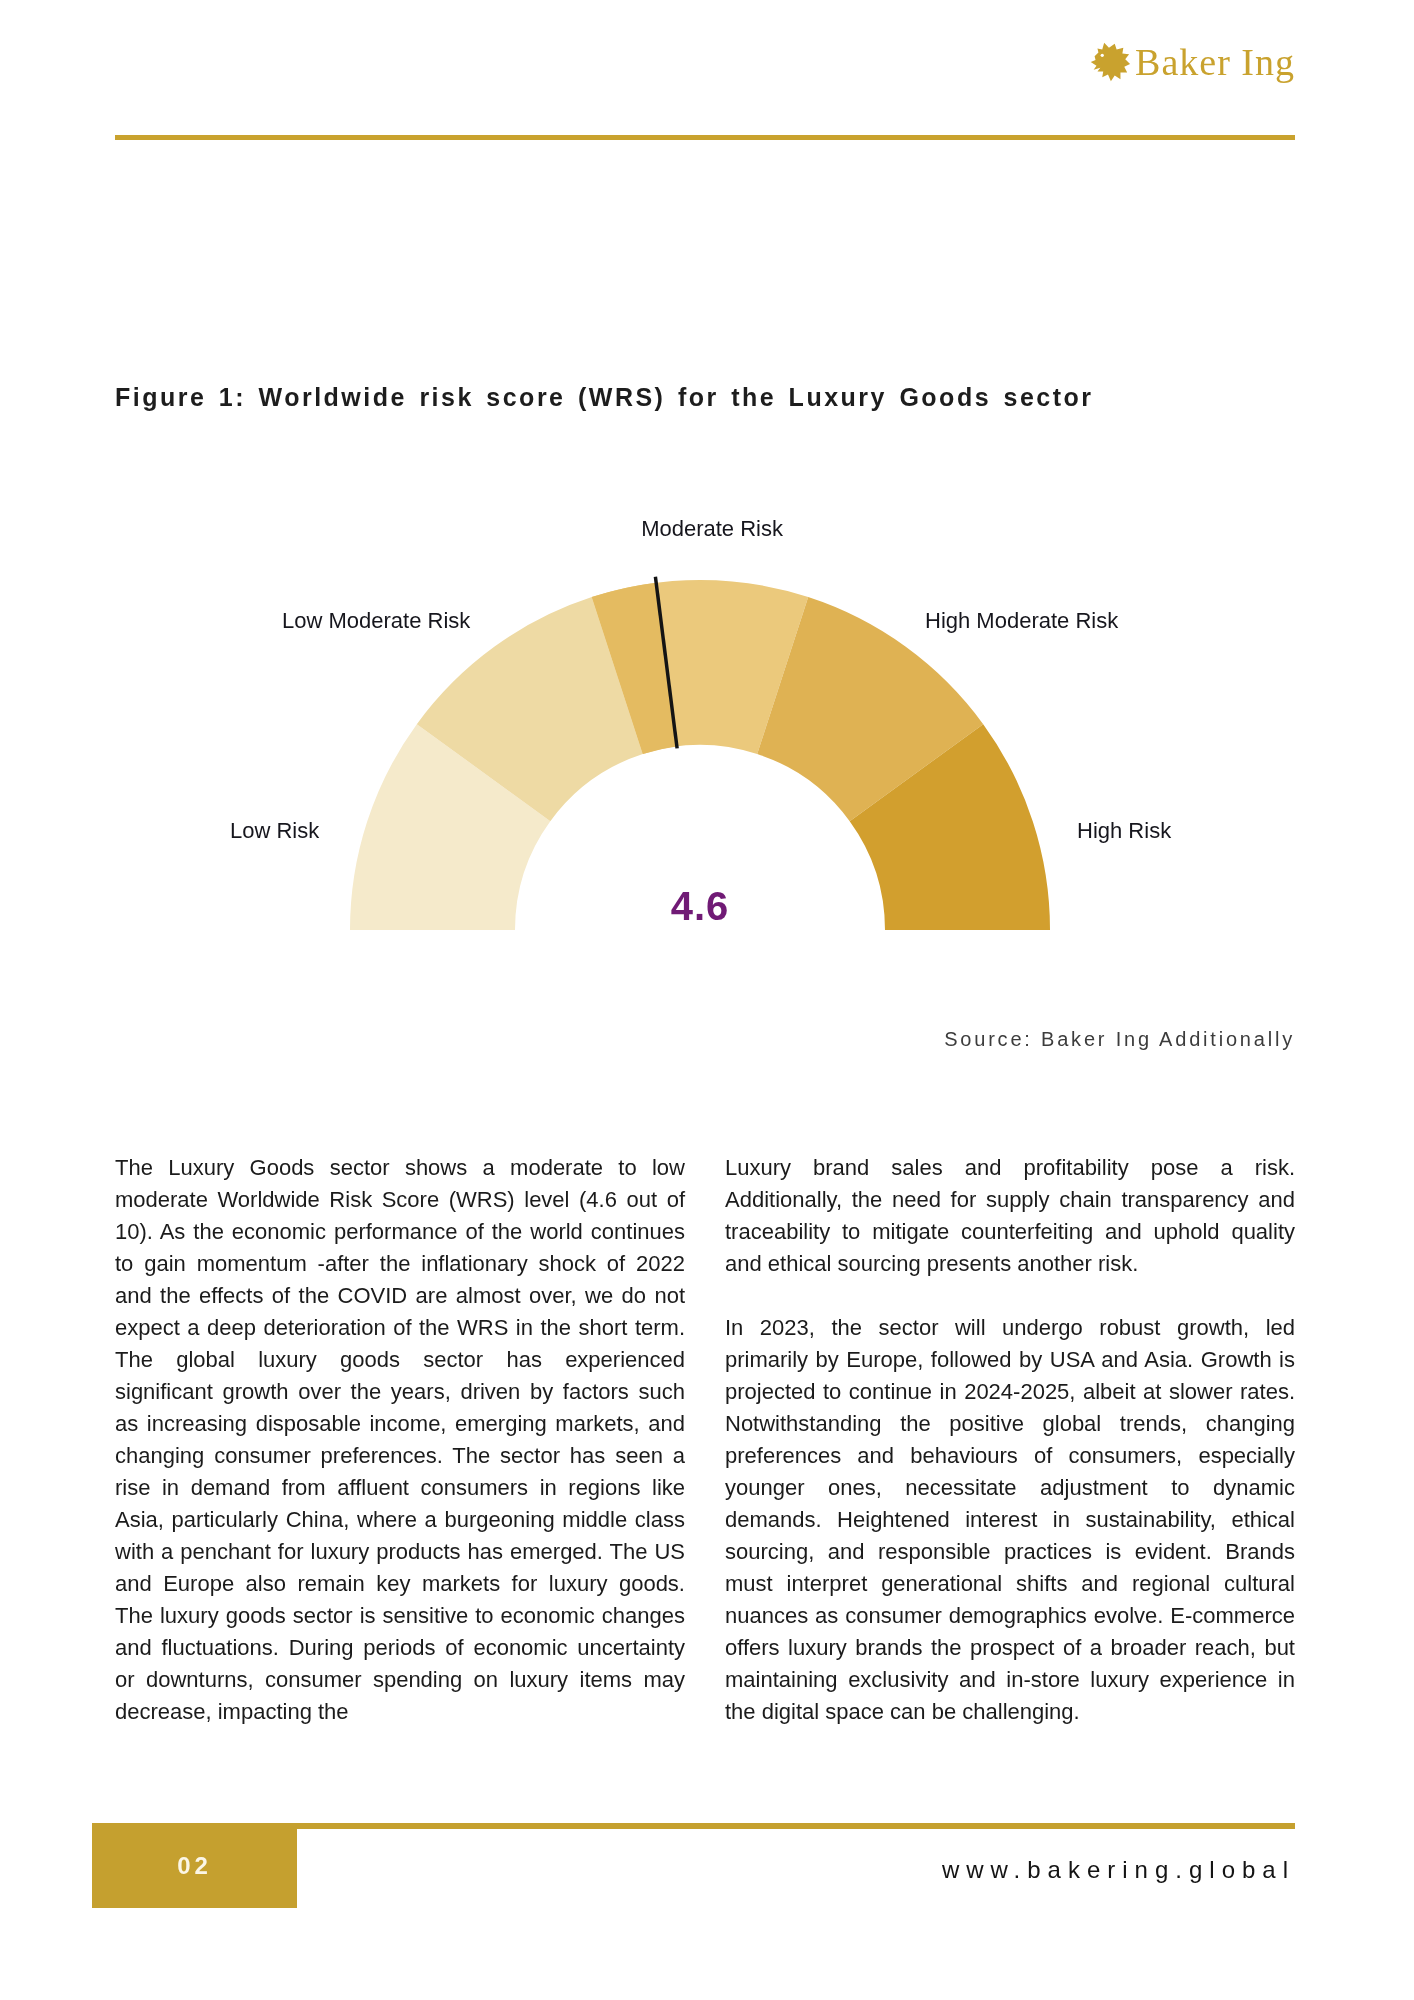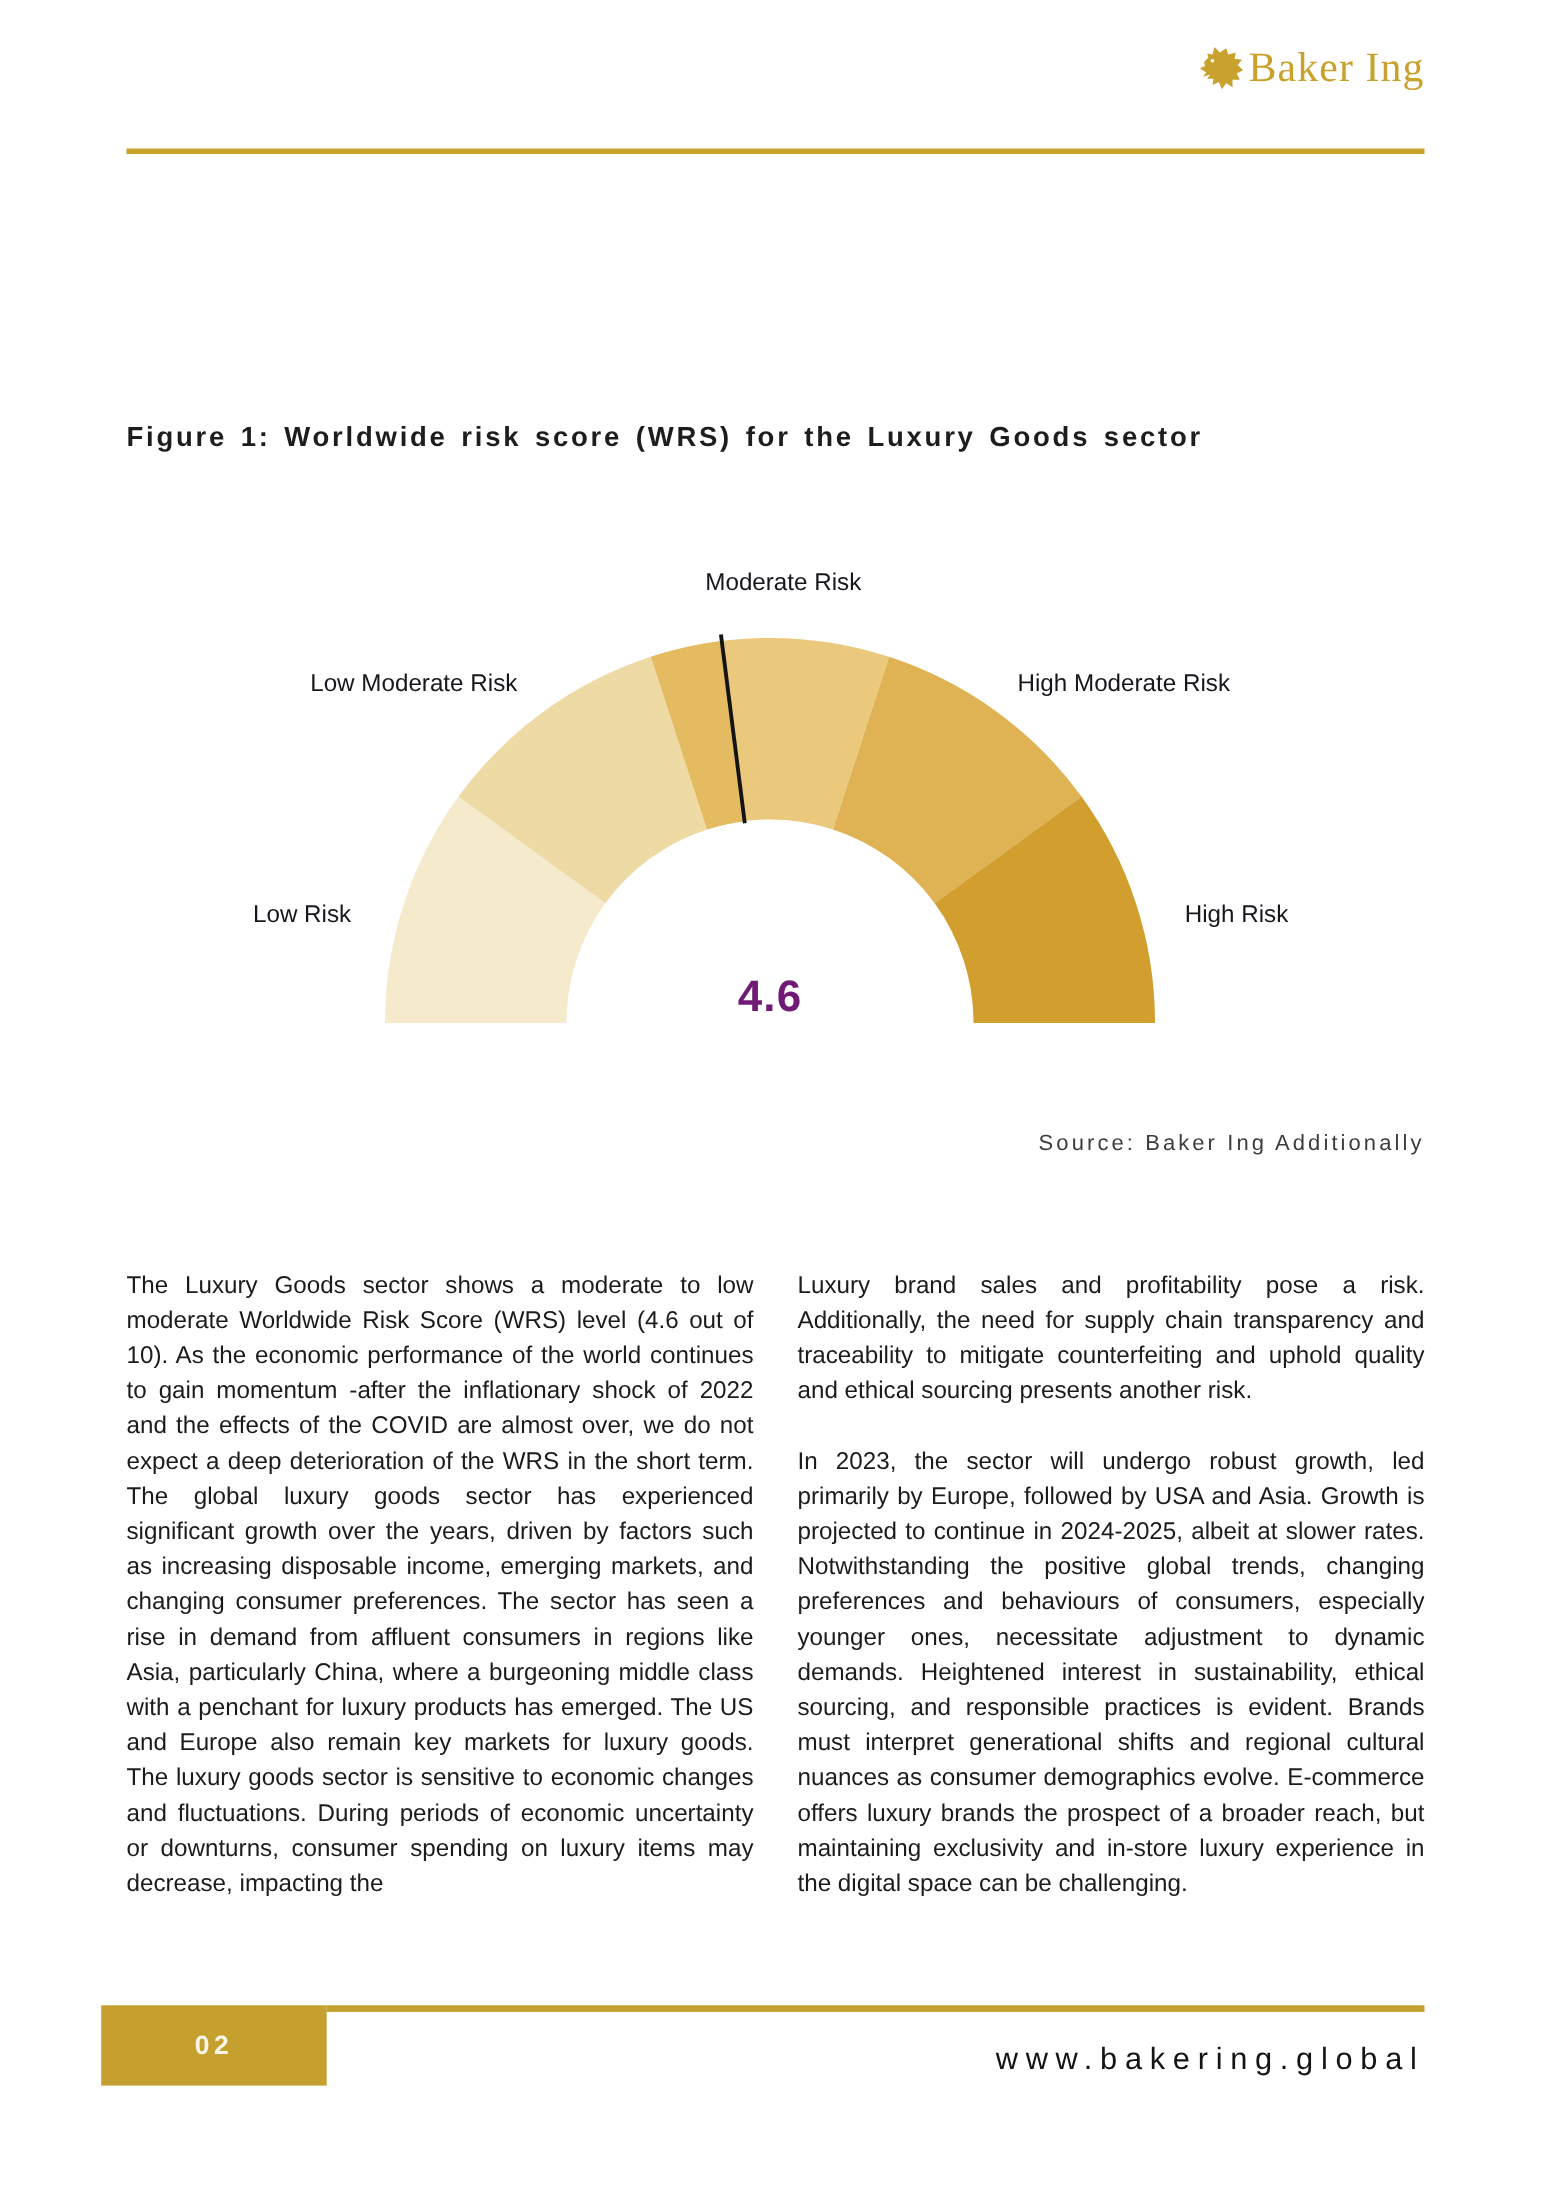--- a/index.html
+++ b/index.html
@@ -50,27 +50,27 @@
   
   .columns {
     position:absolute; left:115px; top:1108px; width:1180px; display:flex; gap:40px;
     max-height:700px; overflow:hidden;margin-top:44px;
   }
   .col { width:570px; font-size:22px; line-height:32px; text-align:justify; color:#1b1b1b; }
   .col p + p { margin-top:32px; }
 
   
   .footer-badge {
-    position:absolute; left:92px; top:1823px; width:205px; height:73px; background:#C5A02F;
+    position:absolute; left:92px; top:1823px; width:205px; height:85px; background:#C5A02F;
     display:flex; align-items:center; justify-content:center;
   }
   .footer-badge span { color:#FBF6E7; font-size:24px; font-weight:700; letter-spacing:4px; }
   .footer-rule { position:absolute; left:297px; top:1823px; width:998px; height:6px; background:#C5A02F; }
   .footer-url {
-    position:absolute; right:119px; top:1856px; font-size:28px; color:#141414;
+    position:absolute; right:119px; top:1856px; font-size:24px; color:#141414;
     letter-spacing:7px; text-decoration:none;
   }
 </style>
 </head>
 <body>
 
 <div class="page">
 
   <div class="brand">
     <svg width="46" height="44" viewBox="0 0 48 44" fill="#C9A22E">

